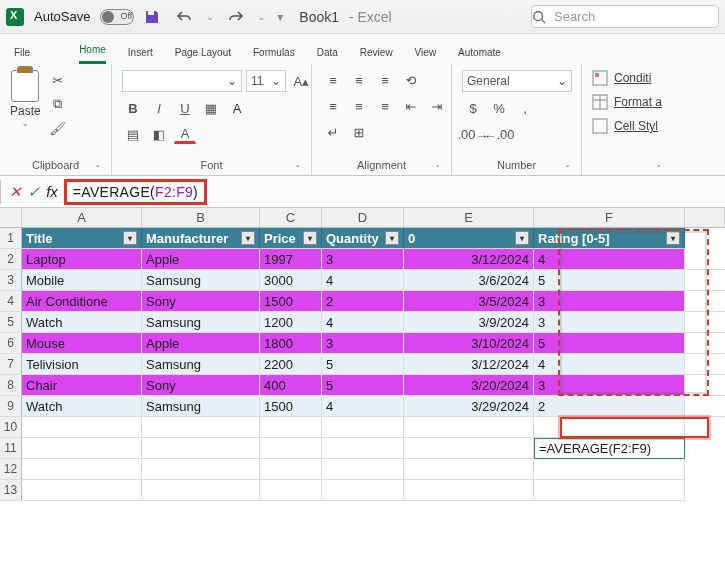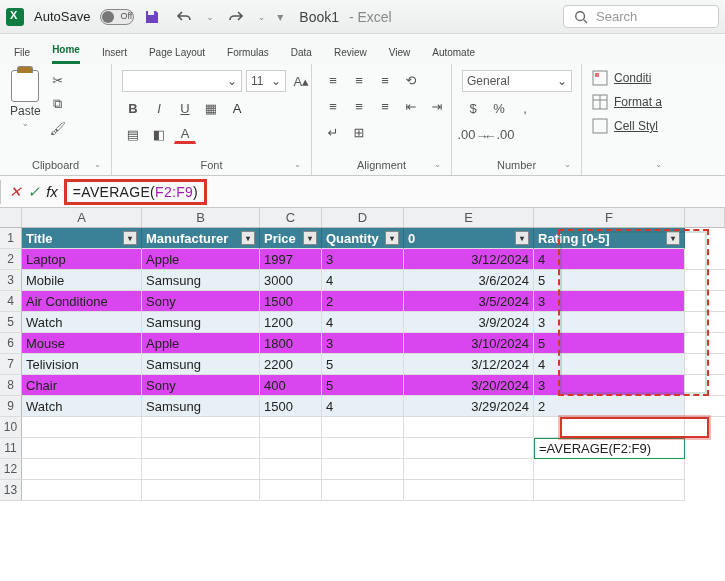--- a/index.html
+++ b/index.html
@@ -10,27 +10,27 @@
   .titlebar .auto { font-size:13px; margin-right:6px; }
   .toggle { width:34px; height:16px; border:1px solid #888; border-radius:8px; background:#e9e9e9; position:relative; margin-left:4px; display:inline-block; vertical-align:middle; }
   .toggle::after { content:""; width:12px; height:12px; border-radius:50%; background:#777; position:absolute; left:1px; top:1px; }
   .toggle-text { font-size:9px; color:#555; margin-left:-14px; margin-right:10px; position:relative; top:-1px; }
   .qat { display:flex; align-items:center; gap:12px; }
   .qat svg { width:16px; height:16px; }
   .qat .save { fill:#6f42c1; }
   .qat .undo,.qat .redo { stroke:#555; fill:none; stroke-width:1.6; }
   .book { margin-left:16px; font-size:14px; color:#444; }
   .book .app { color:#888; margin-left:6px; }
-  .search { margin-left:auto; display:flex; align-items:center; border:1px solid #ccc; border-radius:4px; padding:3px 10px; width:156px; background:#fff; }
+  .search { margin-left:auto; display:flex; align-items:center; border:1px solid #ccc; border-radius:4px; padding:3px 0; width:188px; background:#fff; }
   .search svg { width:14px; height:14px; stroke:#666; fill:none; stroke-width:1.6; margin-right:8px; }
   .search span { color:#999; font-size:13px; }
 
   .tabs { display:flex; align-items:flex-end; gap:22px; padding:6px 14px 0 14px; background:#f7f8f8; font-size:10px; color:#444; height:30px; }
   .tabs .tab { padding-bottom:6px; cursor:default; }
-  .tabs .active { color:#0f6e3a; border-bottom:3px solid #107c41; font-weight:700; }
+  .tabs .active { color:#0f6e3a; border-bottom:3px solid #107c41; font-weight:400;margin-left:27px; }
 
   .ribbon { display:flex; background:#f9fafa; border-bottom:1px solid #c8c8c8; height:112px; }
   .group { border-right:1px solid #d5d5d5; padding:6px 10px 2px 10px; display:flex; flex-direction:column; position:relative; }
   .group-body { flex:1; display:flex; align-items:flex-start; gap:6px; }
   .group-name { text-align:center; font-size:11px; color:#555; padding:3px 0 2px 0; position:relative; }
   .group-name::after { content:"⌄"; font-size:8px; color:#888; position:absolute; right:0; bottom:4px; }
   .icon-btn { width:20px; height:20px; display:flex; align-items:center; justify-content:center; color:#555; }
   .paste-big { display:flex; flex-direction:column; align-items:center; font-size:12px; color:#444; }
   .paste-big .clip { width:28px; height:32px; border:1.5px solid #888; border-radius:3px; position:relative; background:#fff; margin-bottom:2px; }
   .paste-big .clip::before { content:""; width:14px; height:6px; border:1.5px solid #888; border-bottom:none; border-radius:3px 3px 0 0; background:#a87b2a; position:absolute; top:-5px; left:5px; }

